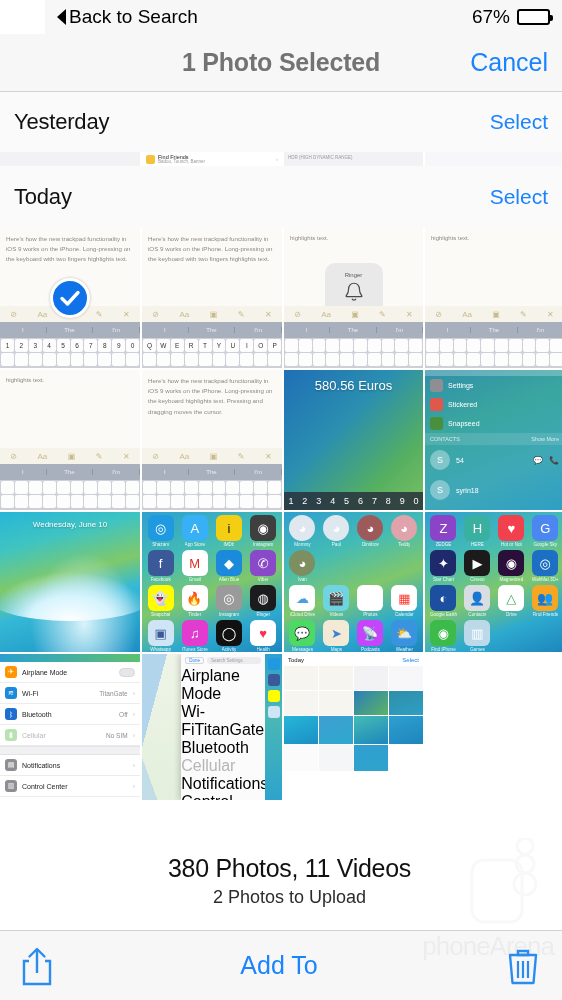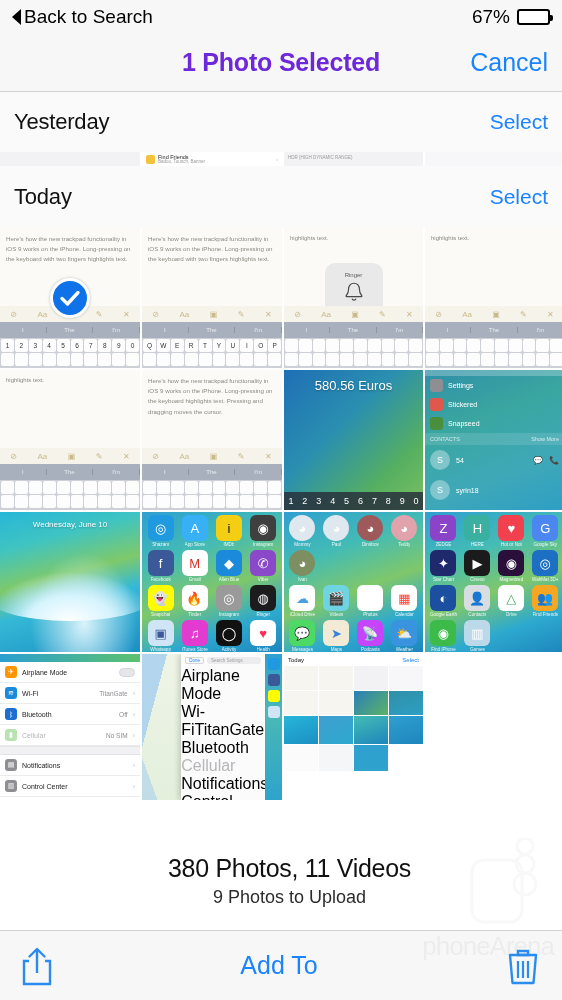--- a/index.html
+++ b/index.html
@@ -8,21 +8,21 @@
     background: #ffffff;
     font-family: "Liberation Sans", sans-serif;
     overflow: hidden;
   }
   .screen { position: relative; width: 562px; height: 1000px; background: #fff; }
 
   
   .statusbar {
     height: 34px; background: #f7f7f7;
     display: flex; align-items: center; justify-content: space-between;
-    padding: 0 12px; position: relative;
+    padding: 0 12px; position: relative; margin-left: 45px;
   }
   .sb-left { display: flex; align-items: center; gap: 3px; font-size: 19px; color: #000; }
   .back-tri {
     width: 0; height: 0;
     border-top: 8px solid transparent;
     border-bottom: 8px solid transparent;
     border-right: 9px solid #000;
     display: block;
   }
   .sb-center {
@@ -39,21 +39,21 @@
     width: 3px; height: 6px; background: #000; border-radius: 0 2px 2px 0;
   }
   .battery-fill { height: 100%; background: #000; border-radius: 1px; }
 
   
   .navbar {
     height: 58px; background: #f7f7f7;
     display: flex; align-items: center; justify-content: center;
     position: relative; border-bottom: 1px solid #d2d2d4;
   }
-  .nav-title { font-size: 25px; font-weight: bold; color: #6d28d9; letter-spacing: -0.2px;}
+  .nav-title { font-size: 25px; font-weight: bold; color: #737373; letter-spacing: -0.2px;}
   .nav-cancel {
     position: absolute; right: 14px; font-size: 25px; color: #1a83ff;
   }
 
   
   .section-header {
     height: 60px; background: #fafafa;
     display: flex; align-items: center; justify-content: space-between;
     padding: 0 14px;
   }
@@ -936,21 +936,21 @@
             <u style="background:#fff"></u>
         </div>
       </div>
     </div>
 
     <div class="cell c4" style="background:#ffffff"></div>
   </div>
 
   <div class="summary">
     <div class="line1">380 Photos, 11 Videos</div>
-    <div class="line2">9 Photos to Upload</div>
+    <div class="line2">2 Photos to Upload</div>
   </div>
 
   <div class="wm-shape">
     <svg width="70" height="86" viewBox="0 0 70 86">
       <rect x="2" y="22" width="50" height="62" rx="12" fill="none" stroke="#8a8a8a" stroke-width="3"></rect>
       <circle cx="55" cy="8" r="8" fill="none" stroke="#8a8a8a" stroke-width="3"></circle>
       <circle cx="55" cy="26" r="9" fill="none" stroke="#8a8a8a" stroke-width="3"></circle>
       <circle cx="55" cy="46" r="11" fill="none" stroke="#8a8a8a" stroke-width="3"></circle>
     </svg>
   </div>

